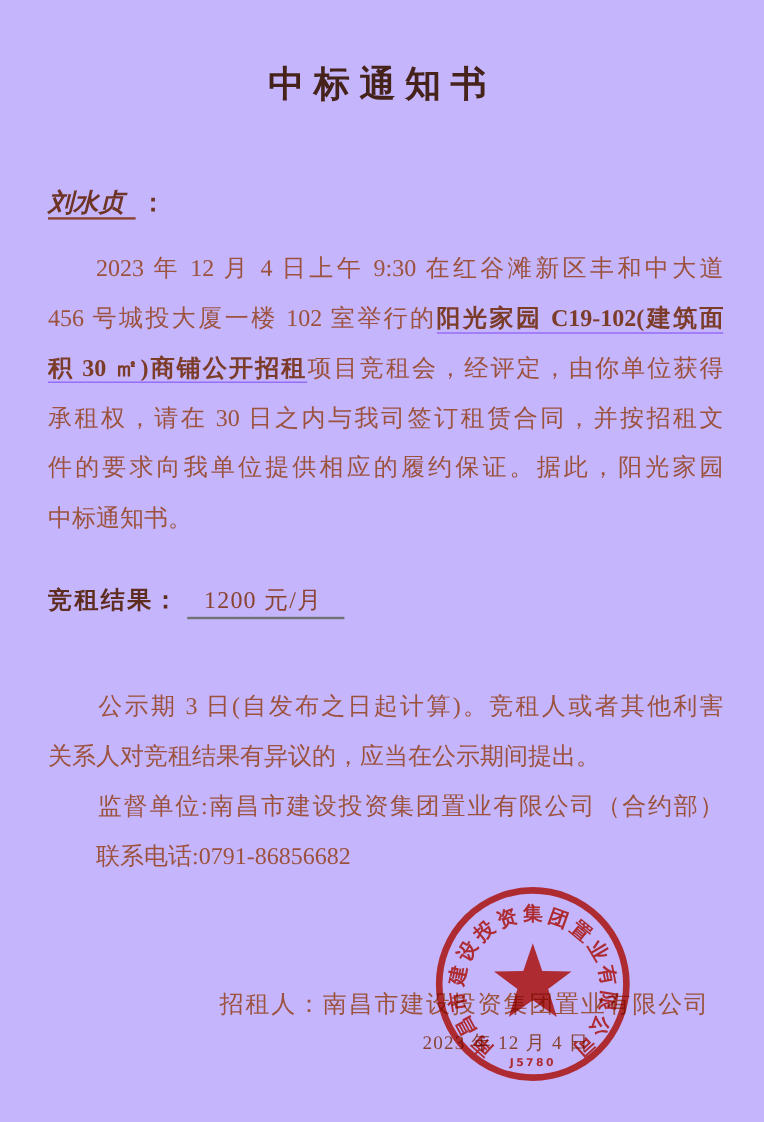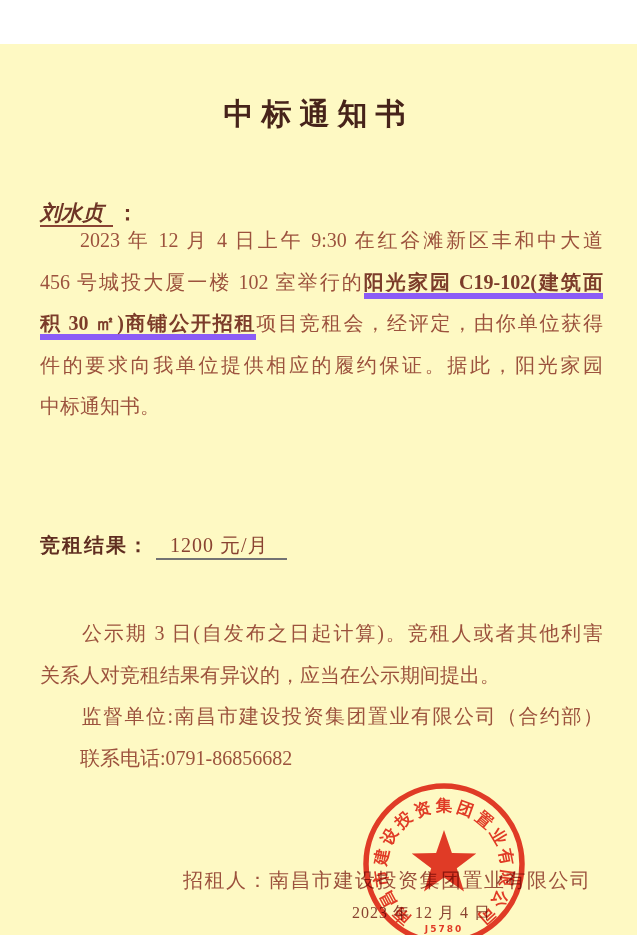--- a/index.html
+++ b/index.html
@@ -3,21 +3,21 @@
 <meta charset="utf-8">
 <style>
   html, body { margin: 0; padding: 0; }
   body {
     width: 637px; height: 935px;
     background: #ffffff;
     font-family: "Liberation Serif", "DejaVu Serif", serif;
     position: relative;
     overflow: hidden;
   }
-  .page { position: absolute; inset: 0; background: #fef9c3; margin-top: 44px; }
+  .page { position: absolute; inset: 0; background: #c4b5fd; }
 
   .doc-title {
     position: absolute; top: 50px; left: 0; width: 100%;
     text-align: center;
     font-size: 30px; font-weight: bold;
     letter-spacing: 8px;
     color: #46231a;
     margin: 0;
   }
 
@@ -41,23 +41,23 @@
     position: absolute; left: 40px; width: 563px;
   }
   .para .line {
     height: 41.5px; line-height: 41.5px;
     text-align: justify;
     text-align-last: justify;
     overflow: hidden;
   }
   .para .line.short { text-align-last: left; }
   .para .line .indent { display: inline-block; width: 2em; }
-  .uline { border-bottom: 6px solid #8b5cf6; font-weight: bold; color: #7c3c2a; }
+  .uline { border-bottom: 1px solid #8b5cf6; font-weight: bold; color: #7c3c2a; }
 
-  .para1 { top: 176px; }
+  .para1 { top: 204px; }
   .para2 { top: 569px; }
 
   .result-line {
     position: absolute; top: 486px; left: 40px;
     font-size: 20px; line-height: 30px;
   }
   .result-label { font-weight: bold; color: #5f2d20; letter-spacing: 2px; }
   .result-value {
     border-bottom: 2px solid #737373;
     color: #8a4331;
@@ -108,20 +108,21 @@
   <h1 class="doc-title">中标通知书</h1>
 
   <div class="addressee">
     <span class="name">刘水贞</span><span class="colon">：</span>
   </div>
 
   <div class="para para1 body-text">
     <div class="line"><span class="indent"></span><span>2023 年 12 月 4 日上午 9:30 在红谷滩新区丰和中大道</span></div>
     <div class="line"><span>456 号城投大厦一楼 102 室举行的</span><span class="uline">阳光家园 C19-102(建筑面</span></div>
     <div class="line"><span class="uline">积 30 ㎡)商铺公开招租</span><span>项目竞租会，经评定，由你单位获得</span></div>
+    <div class="line">承租权，请在 30 日之内与我司签订租赁合同，并按招租文</div>
     <div class="line">件的要求向我单位提供相应的履约保证。据此，阳光家园</div>
     <div class="line short">中标通知书。</div>
   </div>
 
   <div class="result-line">
     <span class="result-label">竞租结果：</span><span class="result-value">1200 元/月</span>
   </div>
 
   <div class="para para2 body-text">
     <div class="line"><span class="indent"></span><span>公示期 3 日(自发布之日起计算)。竞租人或者其他利害</span></div>

